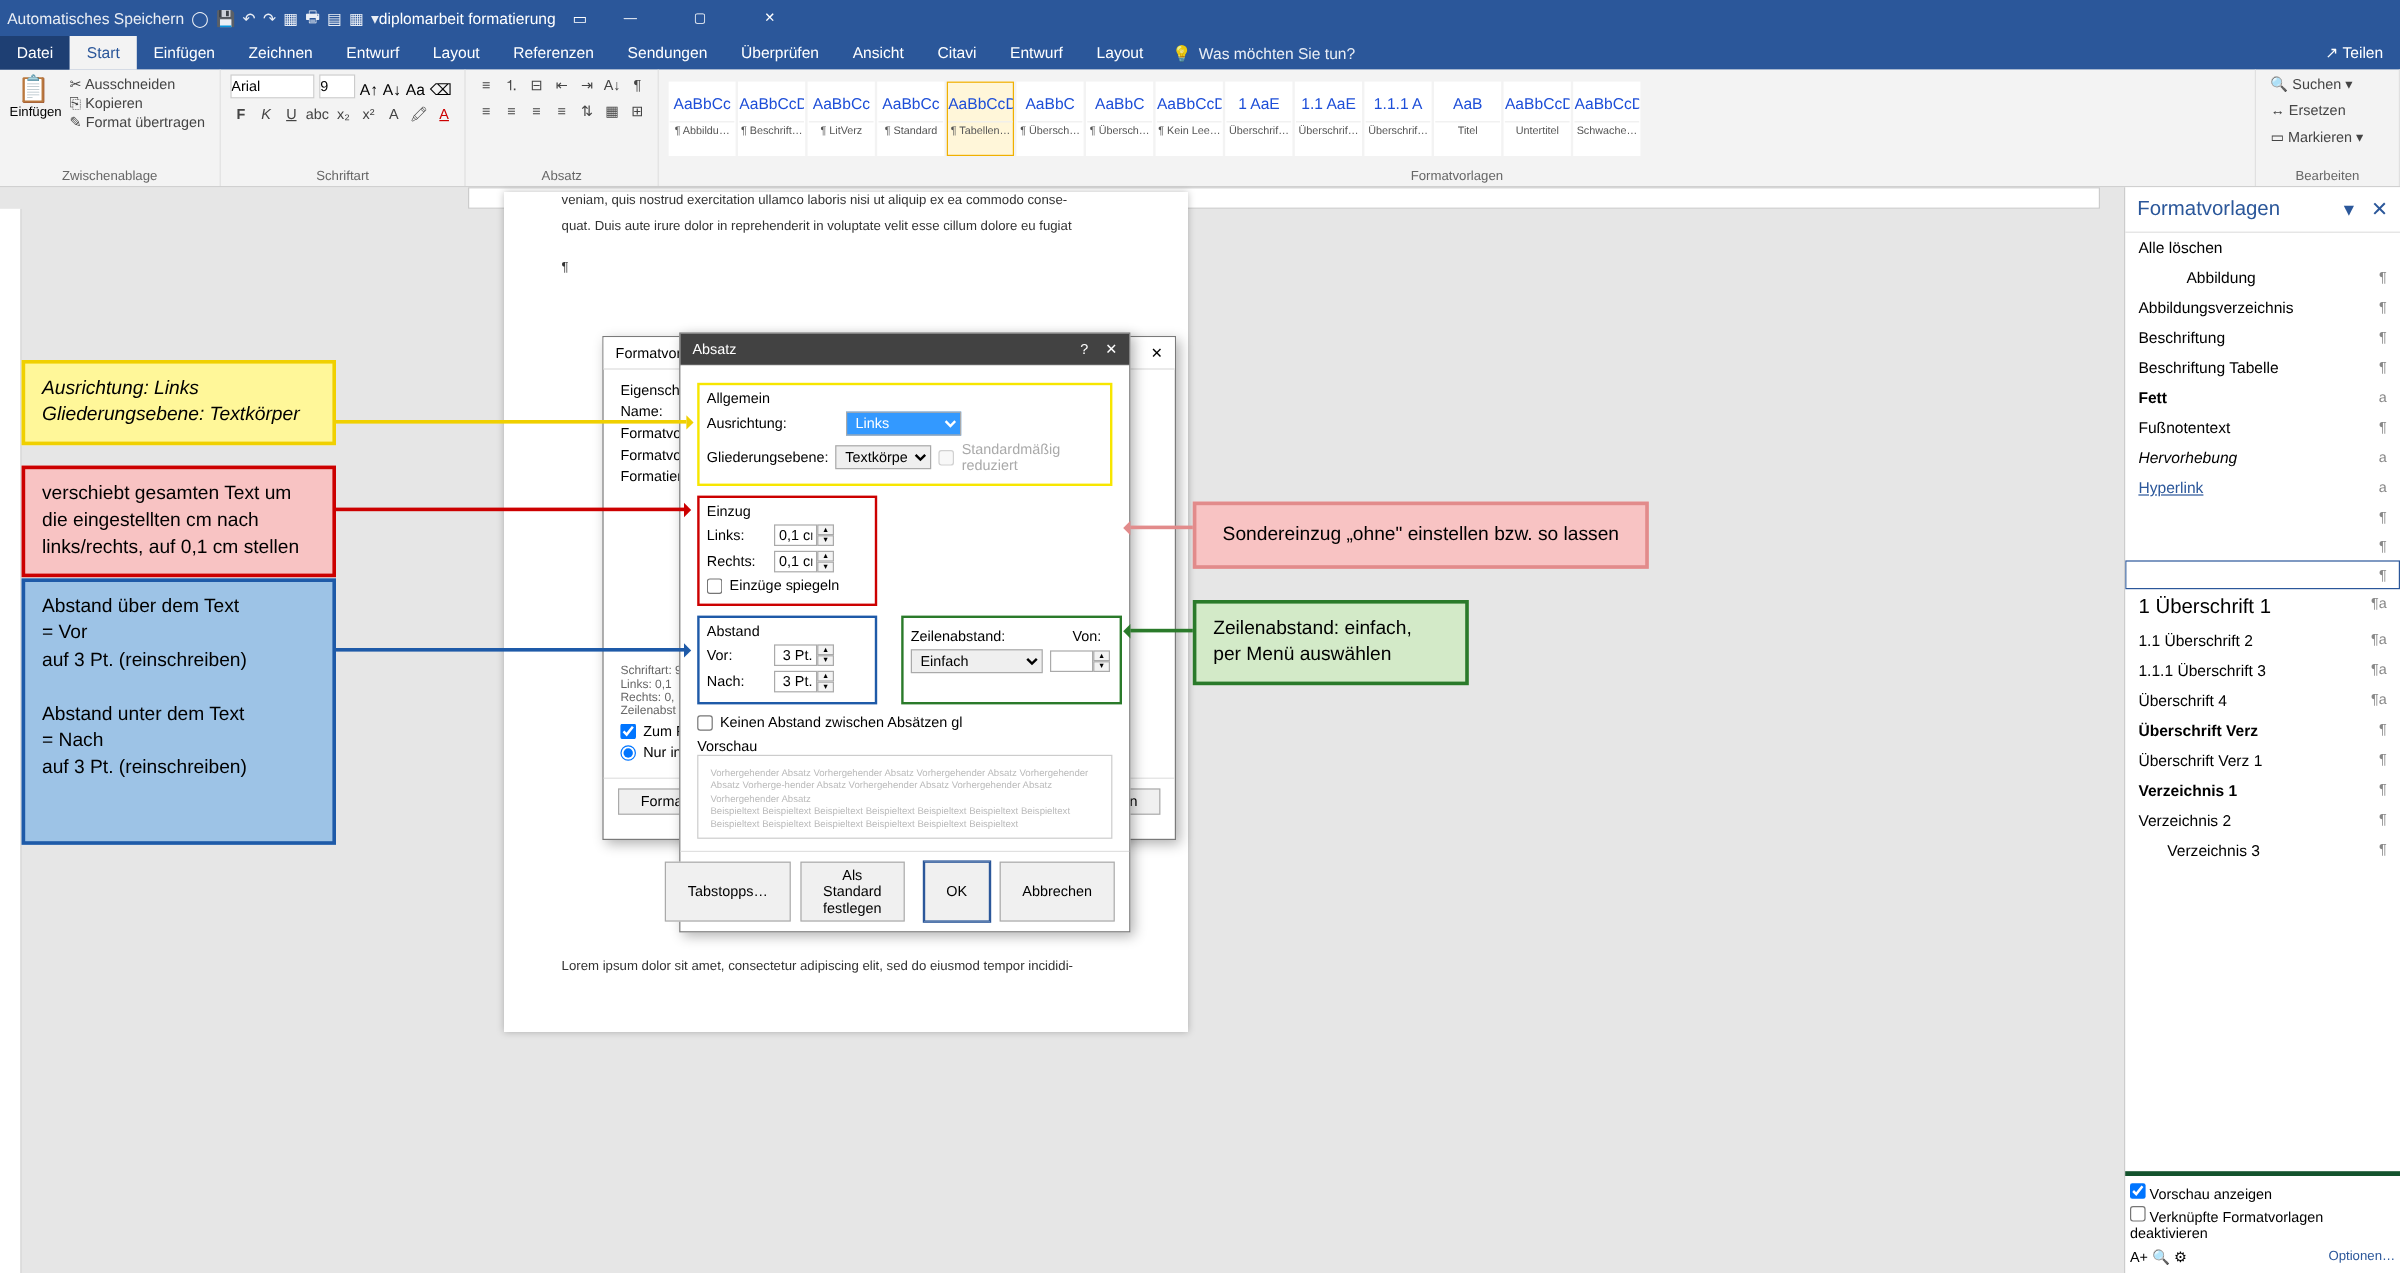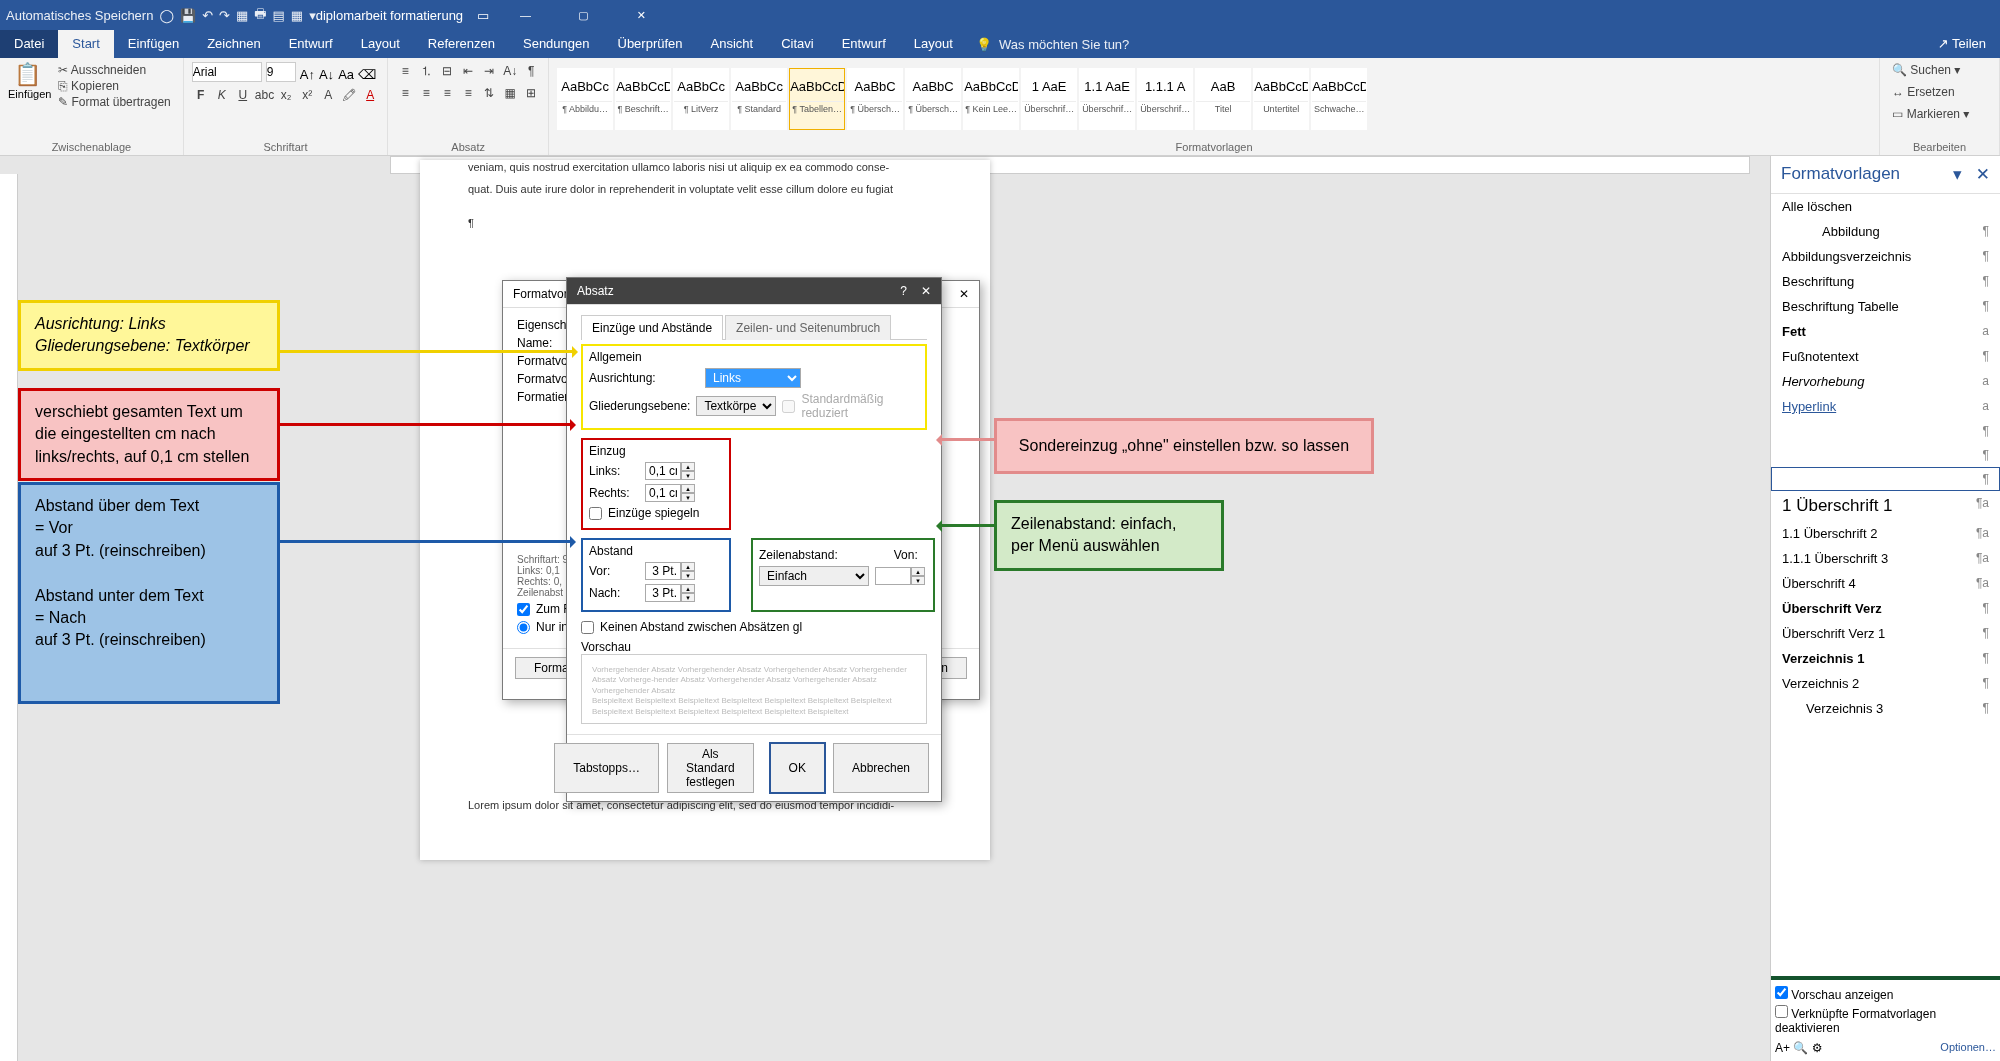--- a/index.html
+++ b/index.html
@@ -31,21 +31,21 @@
 .paste-btn .ico { font-size: 22px; display: block; }
 .font-row { display: flex; gap: 4px; align-items: flex-end; }
 .font-row input, .font-row select { font-size: 12px; height: 20px; border: 1px solid #ccc; background: #fff; }
 .btn-row { display: flex; gap: 3px; }
 .btn-row span { min-width: 18px; height: 18px; display: inline-flex; align-items: center; justify-content: center; font-size: 12px; color: #444; }
 
 
 .styles-gallery { flex: 1; display: flex; gap: 2px; align-items: flex-start; padding-top: 6px; overflow: hidden; }
 .style-item { width: 56px; height: 62px; border: 1px solid transparent; text-align: center; font-size: 10px; color: #555; cursor: pointer; background: #fff; padding-top: 4px; }
 .style-item.sel { border: 1px solid #f0b000; background: #fff6d9; }
-.style-item .prev { font-size: 13px; color: #000000; display: block; height: 28px; line-height: 28px; overflow: hidden; }
+.style-item .prev { font-size: 13px; color: #1d4ed8; display: block; height: 28px; line-height: 28px; overflow: hidden; }
 .style-item .lbl { font-size: 9px; border-top: 1px solid #eee; padding-top: 2px; overflow: hidden; white-space: nowrap; }
 
 .edit-group { width: 120px; }
 .ruler-h { position: absolute; top: 156px; left: 390px; right: 250px; height: 18px; background: #fff; font-size: 8px; color: #666; border: 1px solid #ccc; }
 .ruler-v { position: absolute; top: 174px; left: 0; width: 18px; bottom: 0; background: #fff; border-right: 1px solid #ccc; }
 .page { position: absolute; top: 160px; left: 420px; width: 570px; background: #fff; box-shadow: 0 0 6px rgba(0,0,0,.25); padding: 0 48px 20px; min-height: 700px; }
 .page p { font-size: 11px; color: #333; line-height: 1.45; text-align: justify; margin-bottom: 6px; }
 
 
 .styles-pane { position: absolute; top: 156px; right: 0; width: 230px; bottom: 0; background: #fff; border-left: 1px solid #ccc; display: flex; flex-direction: column; }
@@ -342,24 +342,20 @@
     <button>brechen</button>
   </div>
 </div>
 
 <div class="dialog" style="top:277px; left:566px; width:376px;">
   <div class="dlg-title dark">
     <span>Absatz</span>
     <span><span style="margin-right:14px">?</span><span>✕</span></span>
   </div>
   <div class="dlg-body">
-    <div class="dlg-tabs">
-      <div class="t">Einzüge und Abstände</div>
-      <div class="t inactive">Zeilen- und Seitenumbruch</div>
-    </div>
 
     <div class="fieldset hl-yellow">
       <div>Allgemein</div>
       <div class="field-row">
         <label>Ausrichtung:</label>
         <select style="width:96px;background:#3399ff;color:#fff"><option>Links</option></select>
       </div>
       <div class="field-row">
         <label>Gliederungsebene:</label>
         <select style="width:80px"><option>Textkörper</option></select>

